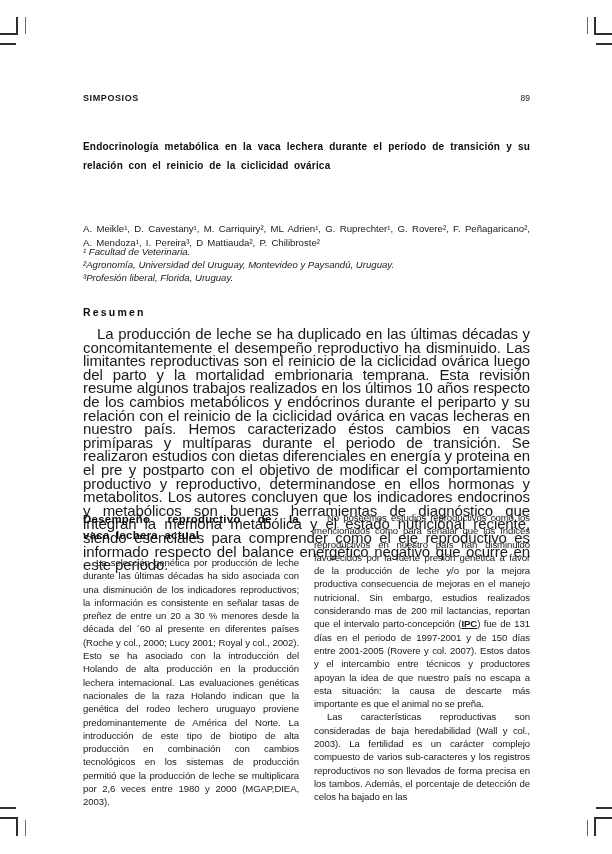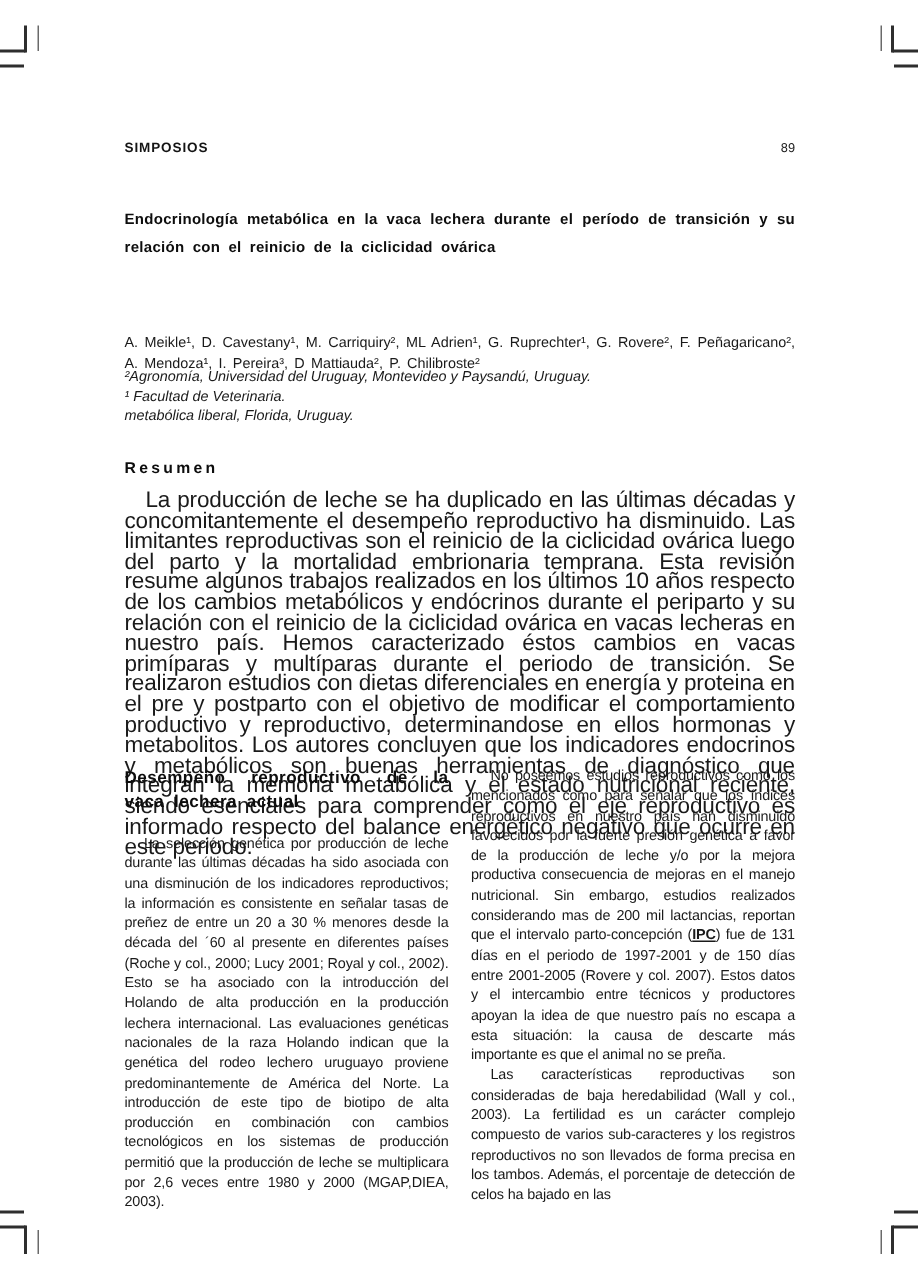--- a/index.html
+++ b/index.html
@@ -79,23 +79,23 @@
   <div class="block header-row">
     <span class="section-label">SIMPOSIOS</span>
     <span class="page-number">89</span>
   </div>
 
   <div class="block title">Endocrinología metabólica en la vaca lechera durante el período de transición y su relación con el reinicio de la ciclicidad ovárica</div>
 
   <div class="block authors">A. Meikle¹, D. Cavestany¹, M. Carriquiry², ML Adrien¹, G. Ruprechter¹, G. Rovere², F. Peñagaricano², A. Mendoza¹, I. Pereira³, D Mattiauda², P. Chilibroste²</div>
 
   <div class="block affiliations">
+    <div>¹ Facultad de Veterinaria.</div>
     <div>²Agronomía, Universidad del Uruguay, Montevideo y Paysandú, Uruguay.</div>
-    <div>¹ Facultad de Veterinaria.</div>
-    <div>metabólica liberal, Florida, Uruguay.</div>
+    <div>³Profesión liberal, Florida, Uruguay.</div>
   </div>
 
   <div class="block abstract-heading">Resumen</div>
   <div class="block abstract-text">La producción de leche se ha duplicado en las últimas décadas y concomitantemente el desempeño reproductivo ha disminuido. Las limitantes reproductivas son el reinicio de la ciclicidad ovárica luego del parto y la mortalidad embrionaria temprana. Esta revisión resume algunos trabajos realizados en los últimos 10 años respecto de los cambios metabólicos y endócrinos durante el periparto y su relación con el reinicio de la ciclicidad ovárica en vacas lecheras en nuestro país. Hemos caracterizado éstos cambios en vacas primíparas y multíparas durante el periodo de transición. Se realizaron estudios con dietas diferenciales en energía y proteina en el pre y postparto con el objetivo de modificar el comportamiento productivo y reproductivo, determinandose en ellos hormonas y metabolitos. Los autores concluyen que los indicadores endocrinos y metabólicos son buenas herramientas de diagnóstico que integran la memoria metabólica y el estado nutricional reciente, siendo esenciales para comprender como el eje reproductivo es informado respecto del balance energético negativo que ocurre en este periodo.</div>
 
   <div class="block columns">
     <div class="col">
       <h2 class="col-heading">Desempeño reproductivo de la vaca lechera actual</h2>
       <p class="body-par">La selección genética por producción de leche durante las últimas décadas ha sido asociada con una disminución de los indicadores reproductivos; la información es consistente en señalar tasas de preñez de entre un 20 a 30 % menores desde la década del ´60 al presente en diferentes países (Roche y col., 2000; Lucy 2001; Royal y col., 2002). Esto se ha asociado con la introducción del Holando de alta producción en la producción lechera internacional. Las evaluaciones genéticas nacionales de la raza Holando indican que la genética del rodeo lechero uruguayo proviene predominantemente de América del Norte. La introducción de este tipo de biotipo de alta producción en combinación con cambios tecnológicos en los sistemas de producción permitió que la producción de leche se multiplicara por 2,6 veces entre 1980 y 2000 (MGAP,DIEA, 2003).</p>
     </div>

